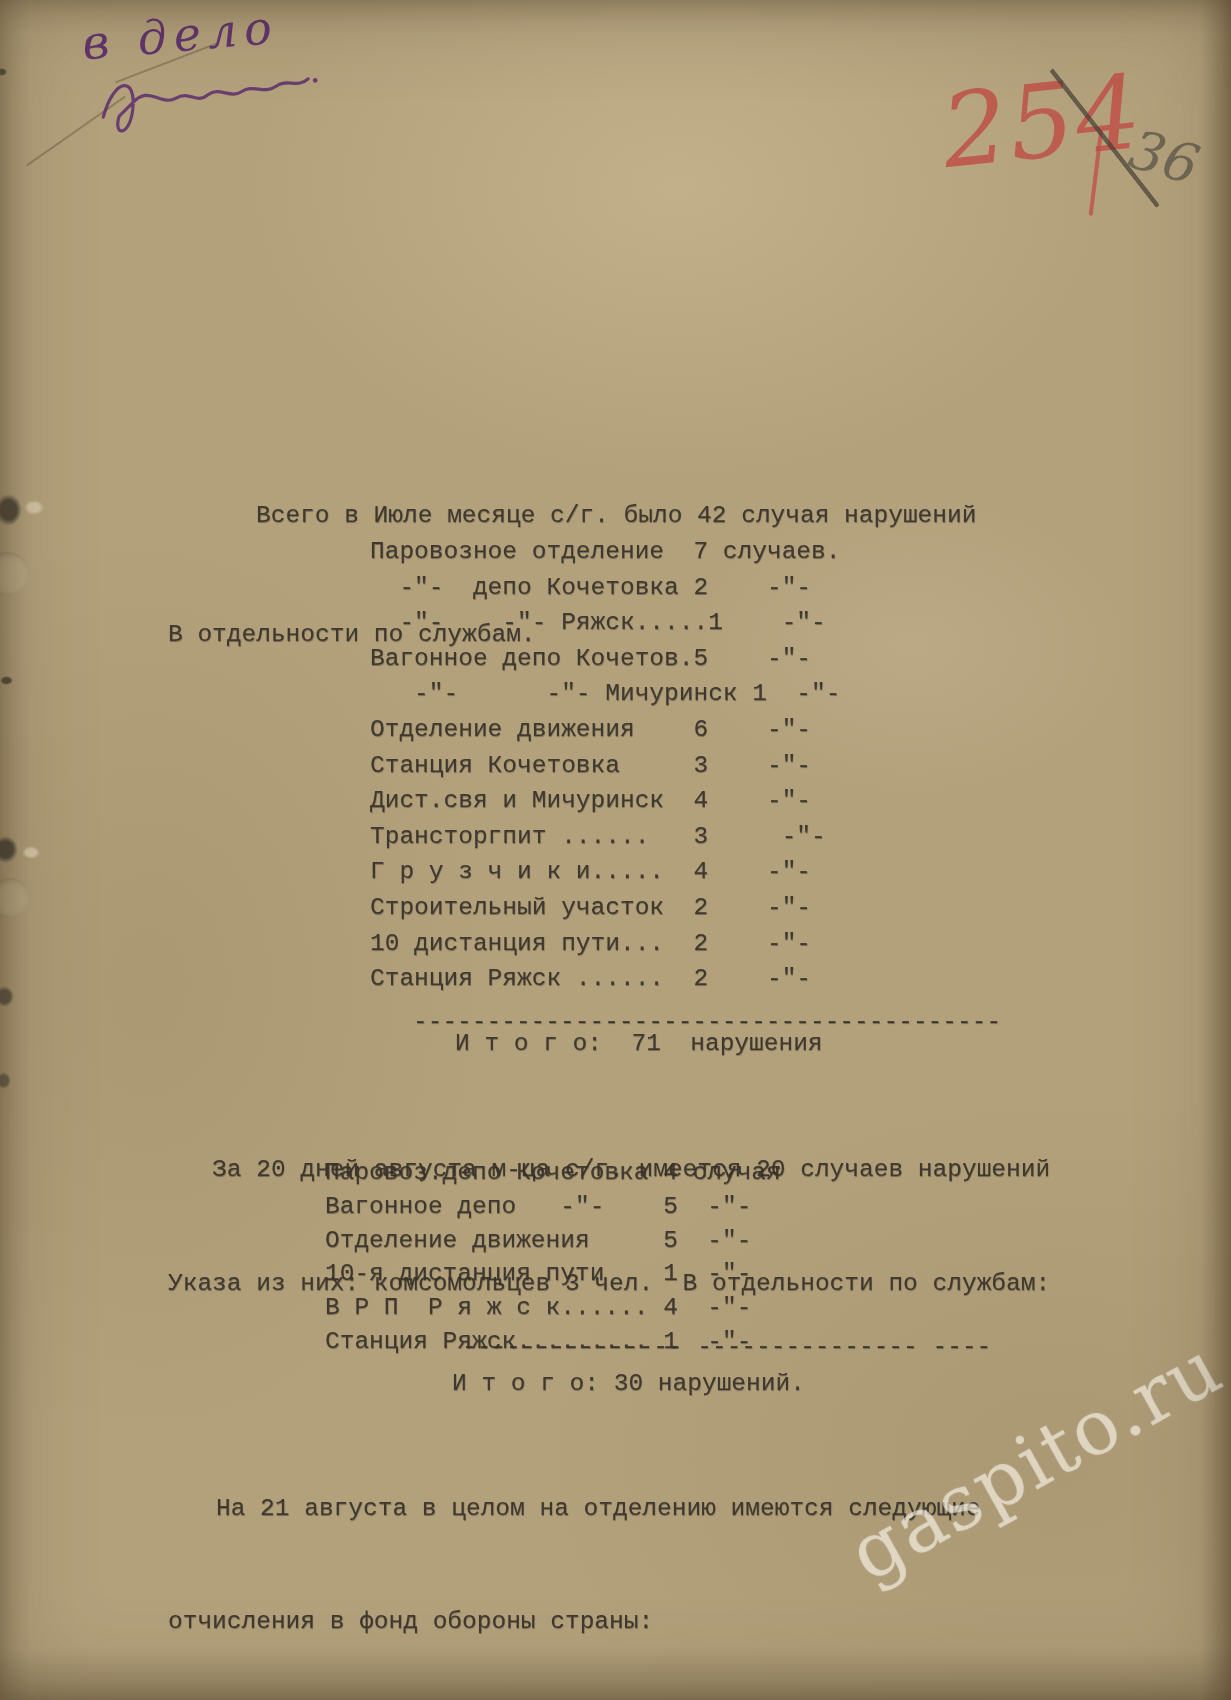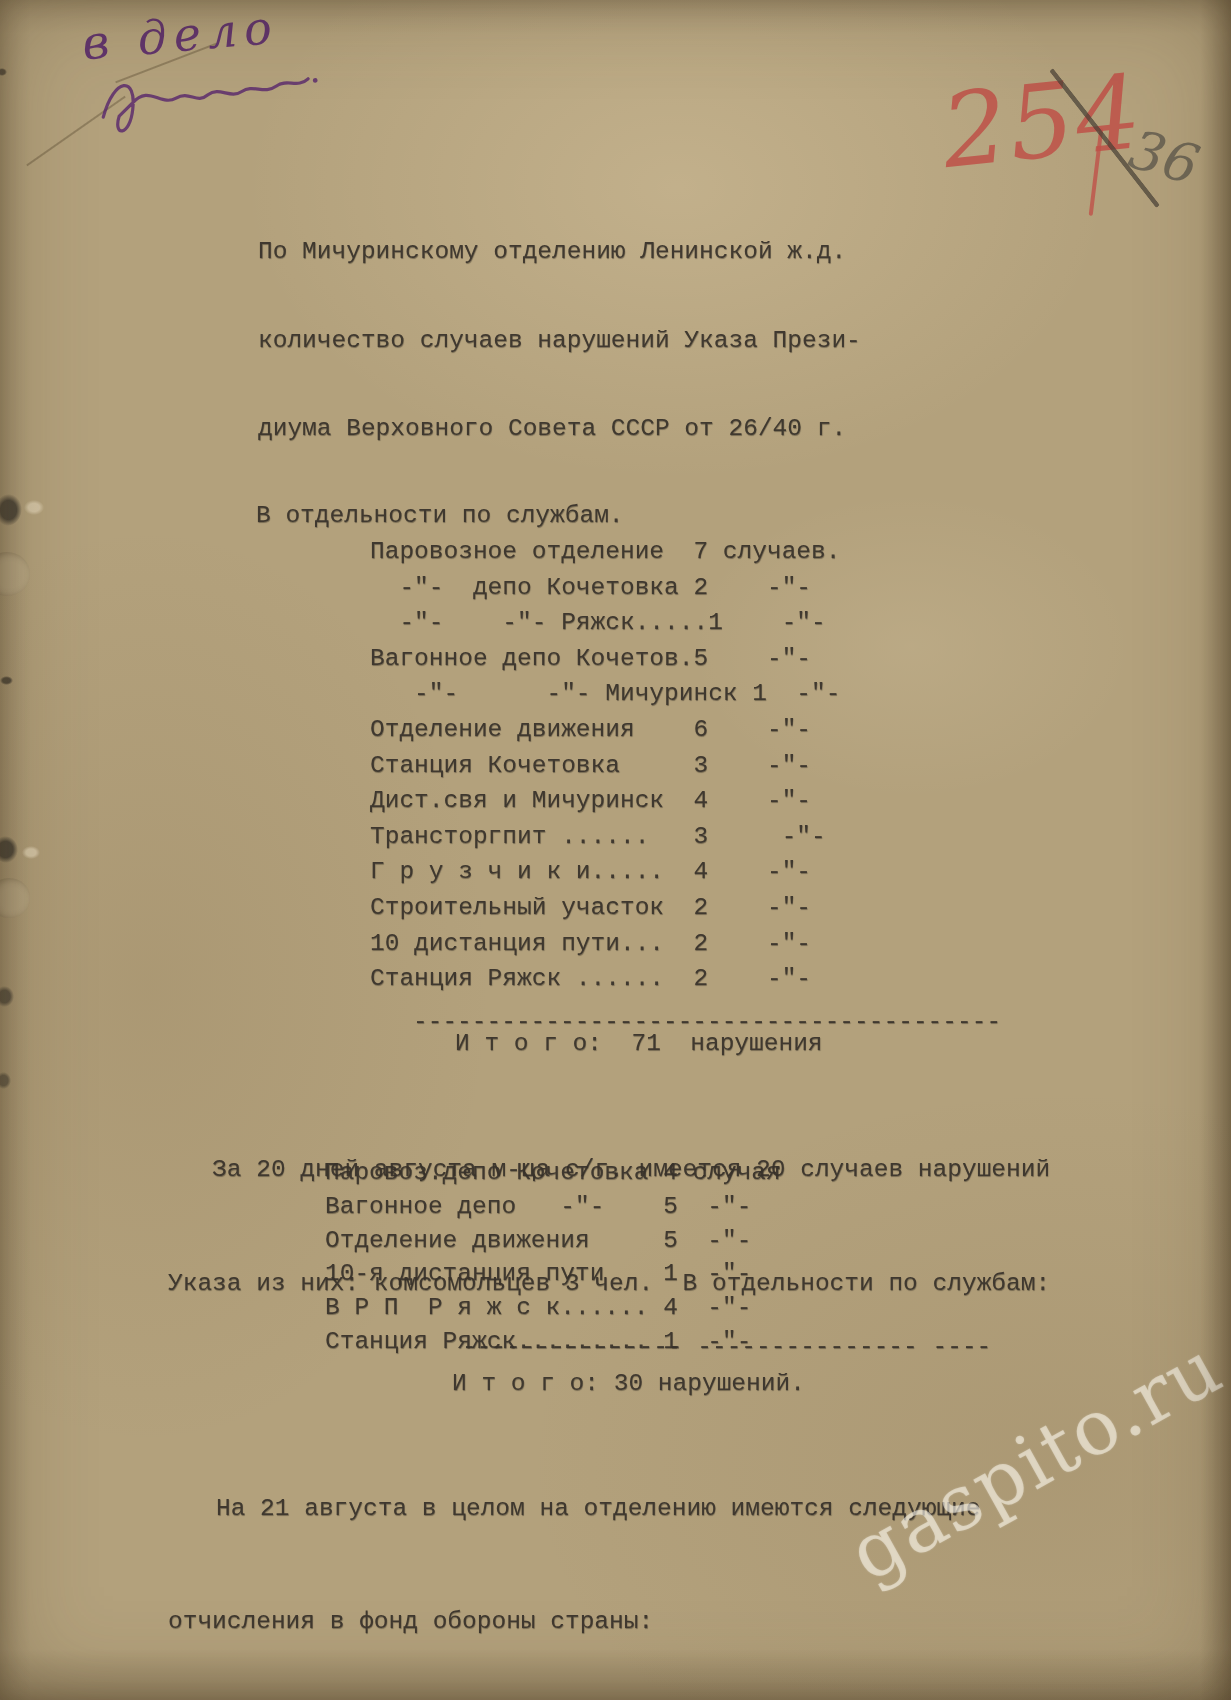--- a/index.html
+++ b/index.html
@@ -117,27 +117,23 @@
              C 132,39 142,53 154,46 C 166,39 176,51 189,43
              C 200,36 210,47 221,38" fill="none" stroke="#56256b" stroke-width="3.2" stroke-linecap="round" opacity="0.9"></path>
     <circle cx="228" cy="40" r="2.4" fill="#56256b" opacity="0.9"></circle>
   </svg>
 
   <div class="pageno-red">254</div>
   <div class="red-tail"></div>
   <div class="cross-stroke"></div>
   <div class="pageno-pencil">36</div>
 
-  <div class="typed header">
-    <div>По Мичуринскому отделению Ленинской ж.д.</div>
-    <div>количество случаев нарушений Указа Прези-</div>
-    <div>диума Верховного Совета СССР от 26/40 г.</div>
-  </div>
 
   <div class="typed intro-july">
+    <div>Всего в Июле месяце с/г. было 42 случая нарушений</div>
     <div>В отдельности по службам.</div>
   </div>
 
   <div class="typed list-july"><div>Паровозное отделение  7 случаев.</div><div>  -"-  депо Кочетовка 2    -"-</div><div>  -"-    -"- Ряжск.....1    -"-</div><div>Вагонное депо Кочетов.5    -"-</div><div>   -"-      -"- Мичуринск 1  -"-</div><div>Отделение движения    6    -"-</div><div>Станция Кочетовка     3    -"-</div><div>Дист.свя и Мичуринск  4    -"-</div><div>Трансторгпит ......   3     -"-</div><div>Г р у з ч и к и.....  4    -"-</div><div>Строительный участок  2    -"-</div><div>10 дистанция пути...  2    -"-</div><div>Станция Ряжск ......  2    -"-</div></div>
 
   <div class="typed divider-july">----------------------------------------</div>
   <div class="typed total-july">И т о г о:  71  нарушения</div>
 
   <div class="typed intro-august">
     <div>За 20 дней августа м-ца с/г. имеется 20 случаев нарушений</div>

